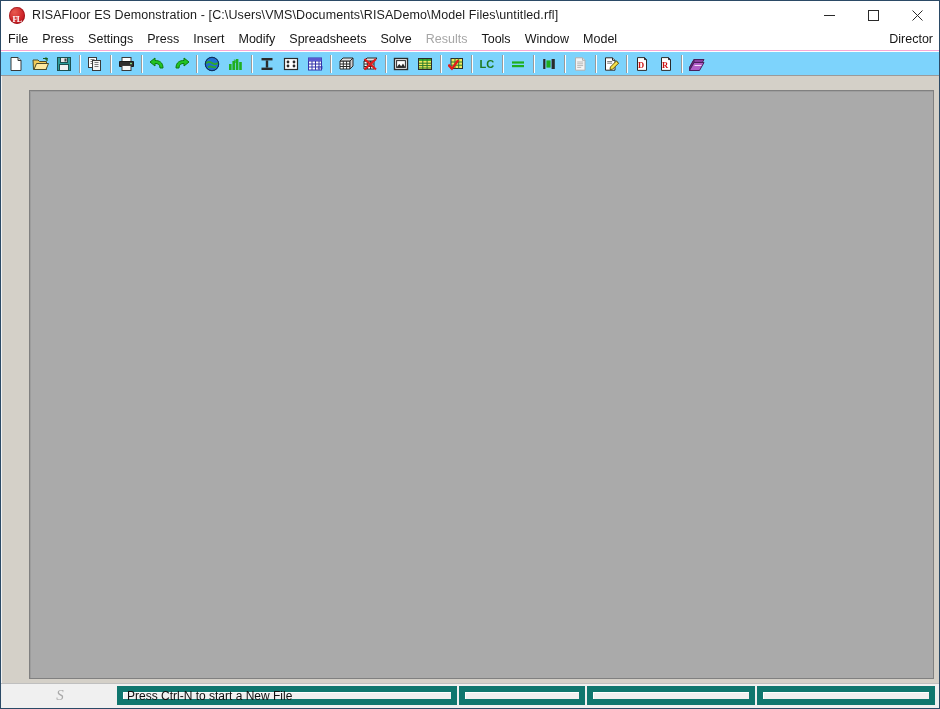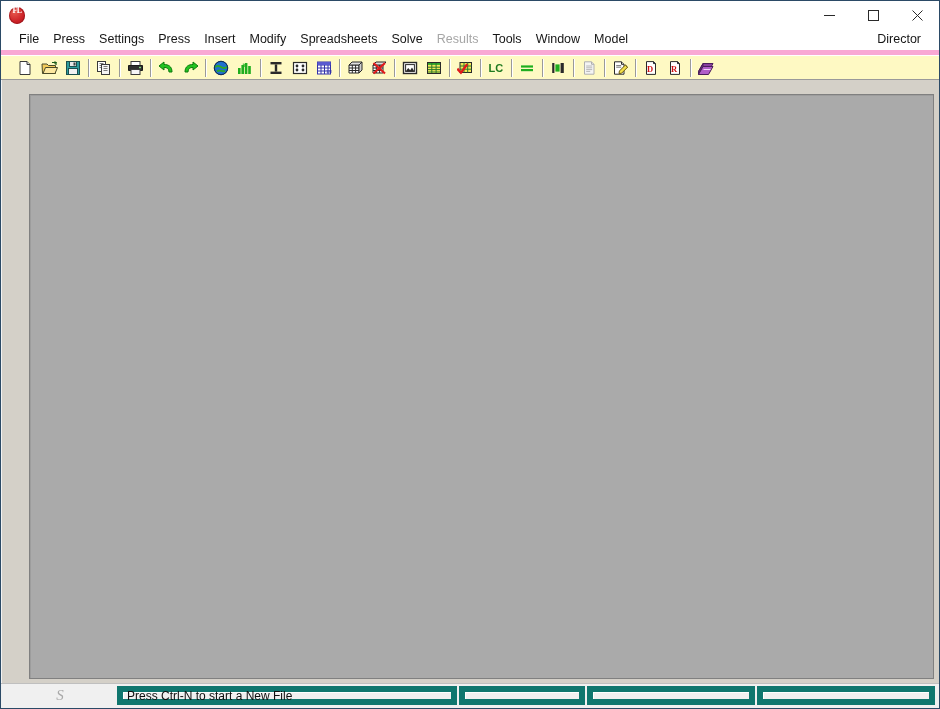--- a/index.html
+++ b/index.html
@@ -20,21 +20,21 @@
   .title-bar{
     height:28px;flex:0 0 28px;
     background:#ffffff;
     display:flex;align-items:center;
     position:relative;
   }
   .title-logo{
     width:16px;height:17px;border-radius:50%;
     margin-left:8px;margin-right:7px;
     background:radial-gradient(circle at 35% 30%, #e85a4f 0%, #cc2127 60%, #a8161b 100%);
-    display:flex;align-items:flex-start;justify-content:center;
+    display:flex;align-items:flex-end;justify-content:center;
     flex:0 0 16px;
     box-shadow:inset 0 0 0 1px rgba(130,10,15,.5);
   }
   .title-logo span{
     font-size:8px;color:#ffffff;font-weight:bold;
     font-family:"Liberation Serif", serif;line-height:1;
     letter-spacing:-0.5px;
   }
   .title-text{
     font-size:12.5px;color:#1d1d1d;white-space:nowrap;
@@ -47,40 +47,40 @@
     width:44px;height:28px;display:flex;align-items:center;justify-content:center;
     color:#2a2a2a;
   }
   .win-btn svg{display:block;}
   
   .menu-bar{
     height:21px;flex:0 0 21px;
     background:#ffffff;
     display:flex;align-items:center;
     position:relative;
-    padding-left:11px;
-    border-bottom:5px solid #f9a8d4;
+    padding-left:0;
+    border-bottom:1px solid #f9a8d4;
   }
   .menu-item{
     font-size:12.5px;color:#161616;
     padding:1px 7px 2px 7px;white-space:nowrap;line-height:18px;
   }
   .menu-item.disabled{color:#a6a6a6;}
   .menu-right{
-    position:absolute;right:18px;top:0;line-height:21px;
+    position:absolute;right:6px;top:0;line-height:21px;
     font-size:12.5px;color:#161616;
   }
   
   .toolbar{
     height:25px;flex:0 0 25px;
-    background:#fef9c3;
+    background:#7dd3fc;
     border-top:1px solid #ffffff;
     border-bottom:1px solid #9a9a9a;
     display:flex;align-items:center;
-    padding-left:12px;
+    padding-left:3px;
     box-sizing:border-box;
   }
   .tb-btn{
     width:24px;height:23px;
     display:flex;align-items:center;justify-content:center;
     flex:0 0 24px;
     position:relative;
   }
   .tb-btn svg{display:block;}
   .tb-sep{
@@ -151,20 +151,21 @@
 </style>
 </head>
 <body>
 
 <div class="app-window">
 
   <div class="title-bar">
     <div class="title-logo">
       <span>FL</span>
     </div>
+    <div class="title-text">RISAFloor ES Demonstration - [C:\Users\VMS\Documents\RISADemo\Model Files\untitled.rfl]</div>
     <div class="win-controls">
       <div class="win-btn">
         <svg width="11" height="11" viewBox="0 0 11 11">
             <path d="M0 5.5 H11" stroke="currentColor" stroke-width="1" fill="none"></path>
           </svg>
       </div>
       <div class="win-btn">
         <svg width="11" height="11" viewBox="0 0 11 11">
             <rect x="0.5" y="0.5" width="10" height="10" stroke="currentColor" stroke-width="1" fill="none"></rect>
           </svg>

